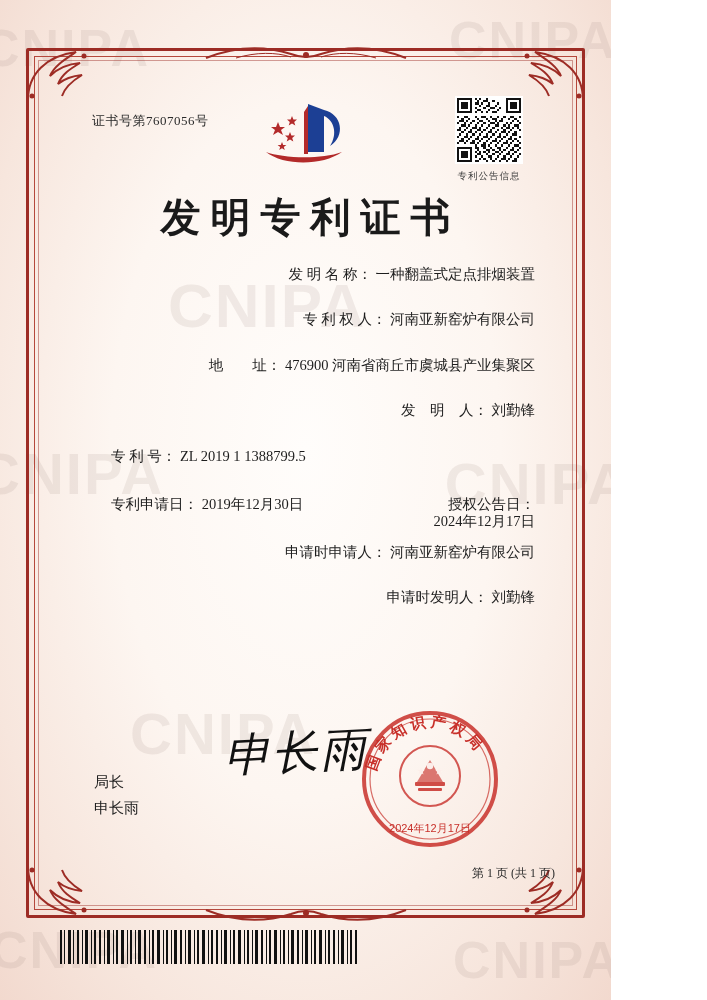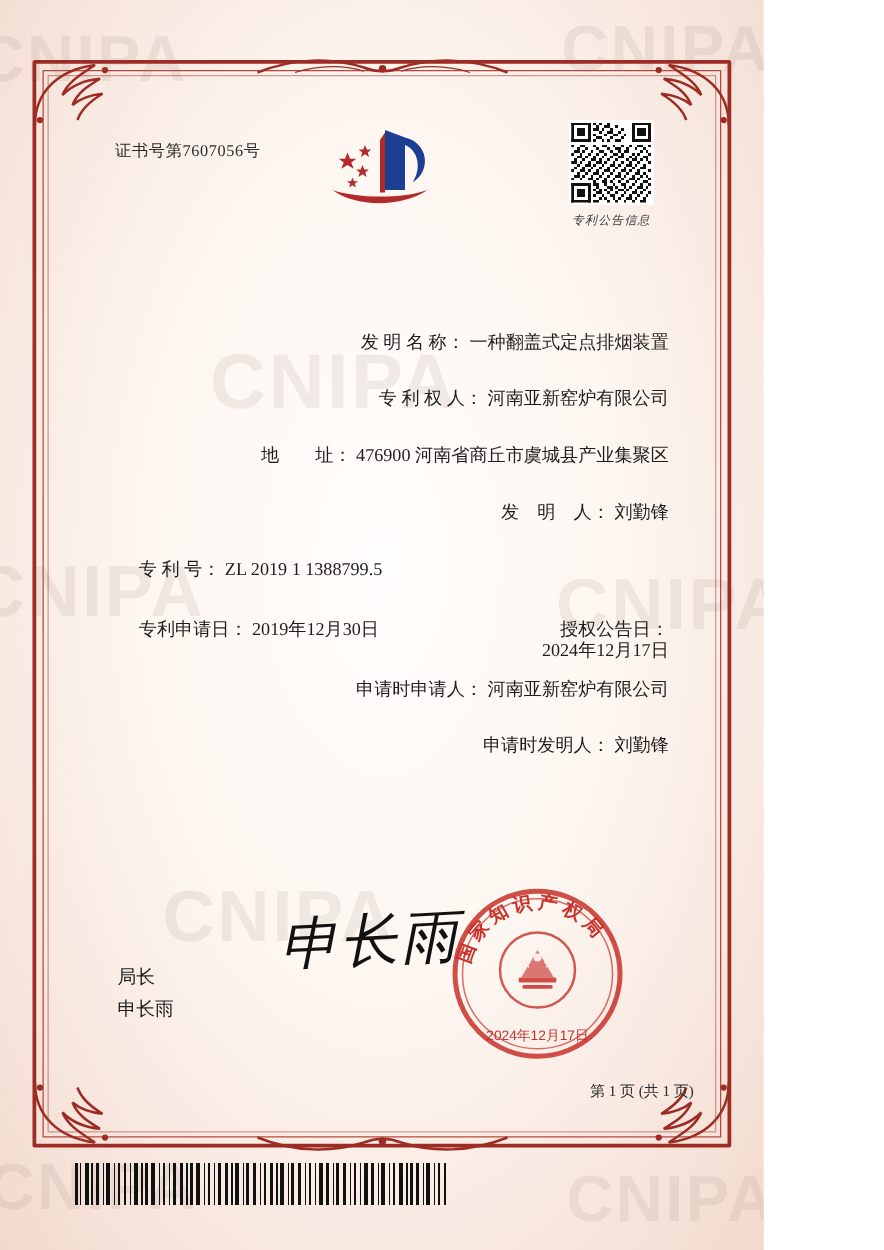--- a/index.html
+++ b/index.html
@@ -72,21 +72,21 @@
   }
   .cert-no{
     position:absolute;left:36px;top:28px;
     font-size:13px;color:#2b2b2b;letter-spacing:0.5px;
   }
   .emblem{
     position:absolute;left:50%;top:12px;transform:translateX(-50%);
     width:120px;height:80px;
   }
   .qr-wrap{
-    position:absolute;right:18px;top:12px;text-align:center;width:96px;font-style:italic;
+    position:absolute;right:18px;top:12px;text-align:center;width:96px;
   }
   .qr{
     width:64px;height:64px;margin:0 auto;
     background:#fff;
     padding:2px;
     border:0;
   }
   .qr-caption{
     margin-top:6px;font-size:9.5px;color:#3a3a3a;letter-spacing:1px;
     white-space:nowrap;
@@ -470,20 +470,21 @@
               <rect x="16" y="28" width="1" height="1"></rect>
               <rect x="19" y="28" width="1" height="1"></rect>
               <rect x="22" y="28" width="1" height="1"></rect>
               <rect x="25" y="28" width="2" height="1"></rect>
           </g>
         </svg>
       </div>
       <div class="qr-caption">专利公告信息</div>
     </div>
 
+    <div class="title">发明专利证书</div>
 
     <div class="fields">
 
       <div class="row">
         <span class="lbl">发 明 名 称：</span>
         <span class="val">一种翻盖式定点排烟装置</span>
       </div>
 
       <div class="row">
         <span class="lbl">专 利 权 人：</span>

